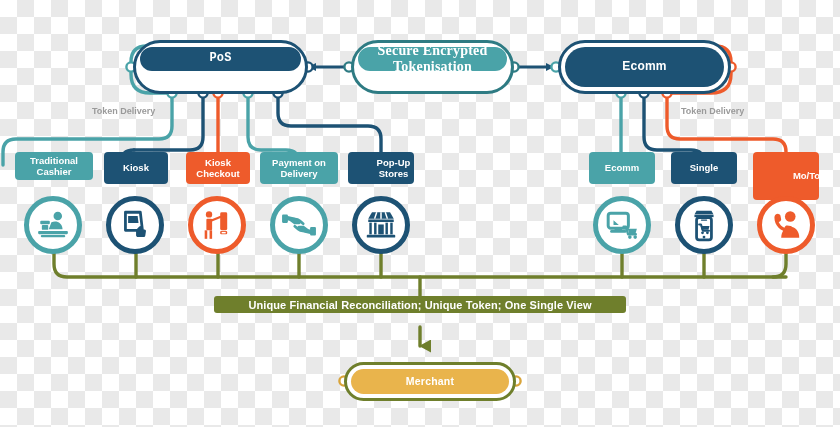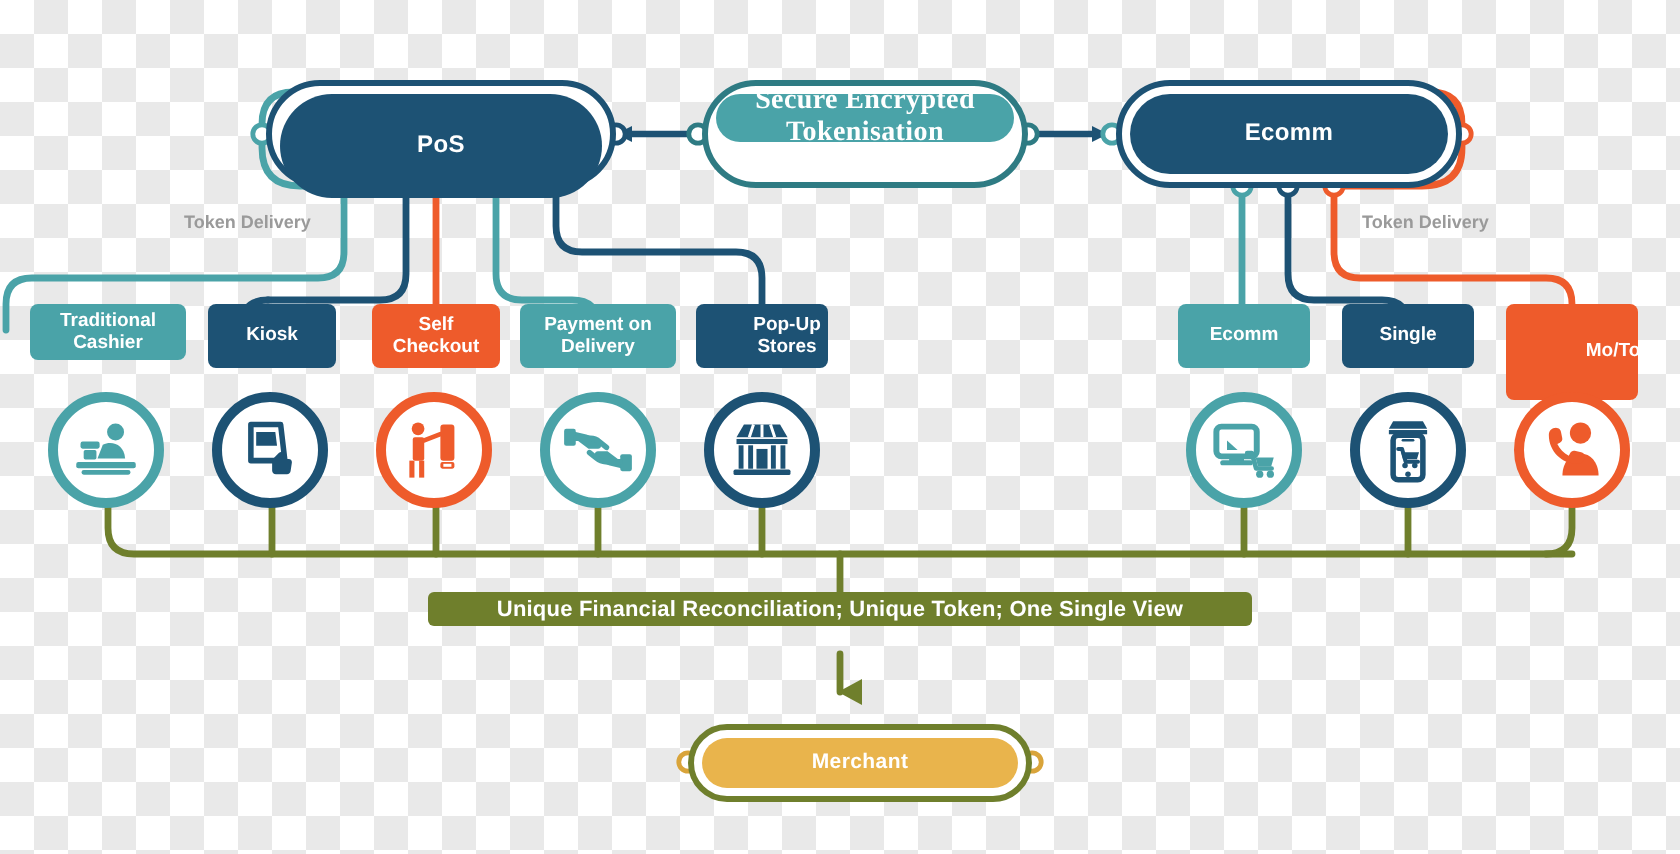--- a/index.html
+++ b/index.html
@@ -151,21 +151,21 @@
       <circle cx="349" cy="67" r="4.6" fill="#ffffff" stroke="#2e7b83" stroke-width="2.4"></circle>
       <circle cx="514" cy="67" r="4.6" fill="#ffffff" stroke="#2e7b83" stroke-width="2.4"></circle>
       <circle cx="556" cy="67" r="4.6" fill="#ffffff" stroke="#4aa3a8" stroke-width="2.4"></circle>
       <circle cx="731" cy="67" r="4.6" fill="#ffffff" stroke="#ee5b2b" stroke-width="2.4"></circle>
       <circle cx="344" cy="381" r="4.6" fill="#ffffff" stroke="#d9a43a" stroke-width="2.4"></circle>
       <circle cx="516" cy="381" r="4.6" fill="#ffffff" stroke="#d9a43a" stroke-width="2.4"></circle>
     </g>
   </svg>
 
   <div class="pill-outer" style="left:133px;top:40px;width:175px;height:54px;border:3px solid #1d5274;"></div>
-  <div class="pill" style="left:140px;top:47px;width:161px;height:52px;background:#1d5274;font-size:12px;">
+  <div class="pill" style="left:140px;top:47px;width:161px;height:24px;background:#1d5274;font-size:12px;font-family:Liberation Mono, monospace;">
     <span>PoS</span>
   </div>
 
   <div class="pill-outer" style="left:351px;top:40px;width:163px;height:54px;border:3px solid #2e7b83;"></div>
   <div class="pill" style="left:358px;top:47px;width:149px;height:24px;background:#4aa3a8;font-size:14px;font-family:Liberation Serif, serif;">
     <span>Secure Encrypted Tokenisation</span>
   </div>
 
   <div class="pill-outer" style="left:558px;top:40px;width:173px;height:54px;border:3px solid #1d5274;"></div>
   <div class="pill" style="left:565px;top:47px;width:159px;height:40px;background:#1d5274;font-size:12px;">
@@ -175,21 +175,21 @@
   <div class="tokenlabel" style="left:92px;top:106px;">Token Delivery</div>
   <div class="tokenlabel" style="left:681px;top:106px;">Token Delivery</div>
 
   <div class="chip" style="left:15px;top:152px;width:78px;height:28px;background:#4aa3a8;">
     <span>Traditional Cashier</span>
   </div>
   <div class="chip" style="left:104px;top:152px;width:64px;height:32px;background:#1d5274;">
     <span>Kiosk</span>
   </div>
   <div class="chip" style="left:186px;top:152px;width:64px;height:32px;background:#ee5b2b;">
-    <span>Self Checkout</span>
+    <span>Kiosk Checkout</span>
   </div>
   <div class="chip" style="left:260px;top:152px;width:78px;height:32px;background:#4aa3a8;">
     <span>Payment on Delivery</span>
   </div>
   <div class="chip" style="left:348px;top:152px;width:66px;height:32px;background:#1d5274;padding-left:28px;">
     <span>Pop-Up Stores</span>
   </div>
 
   <div class="chip" style="left:589px;top:152px;width:66px;height:32px;background:#4aa3a8;">
     <span>Ecomm</span>

